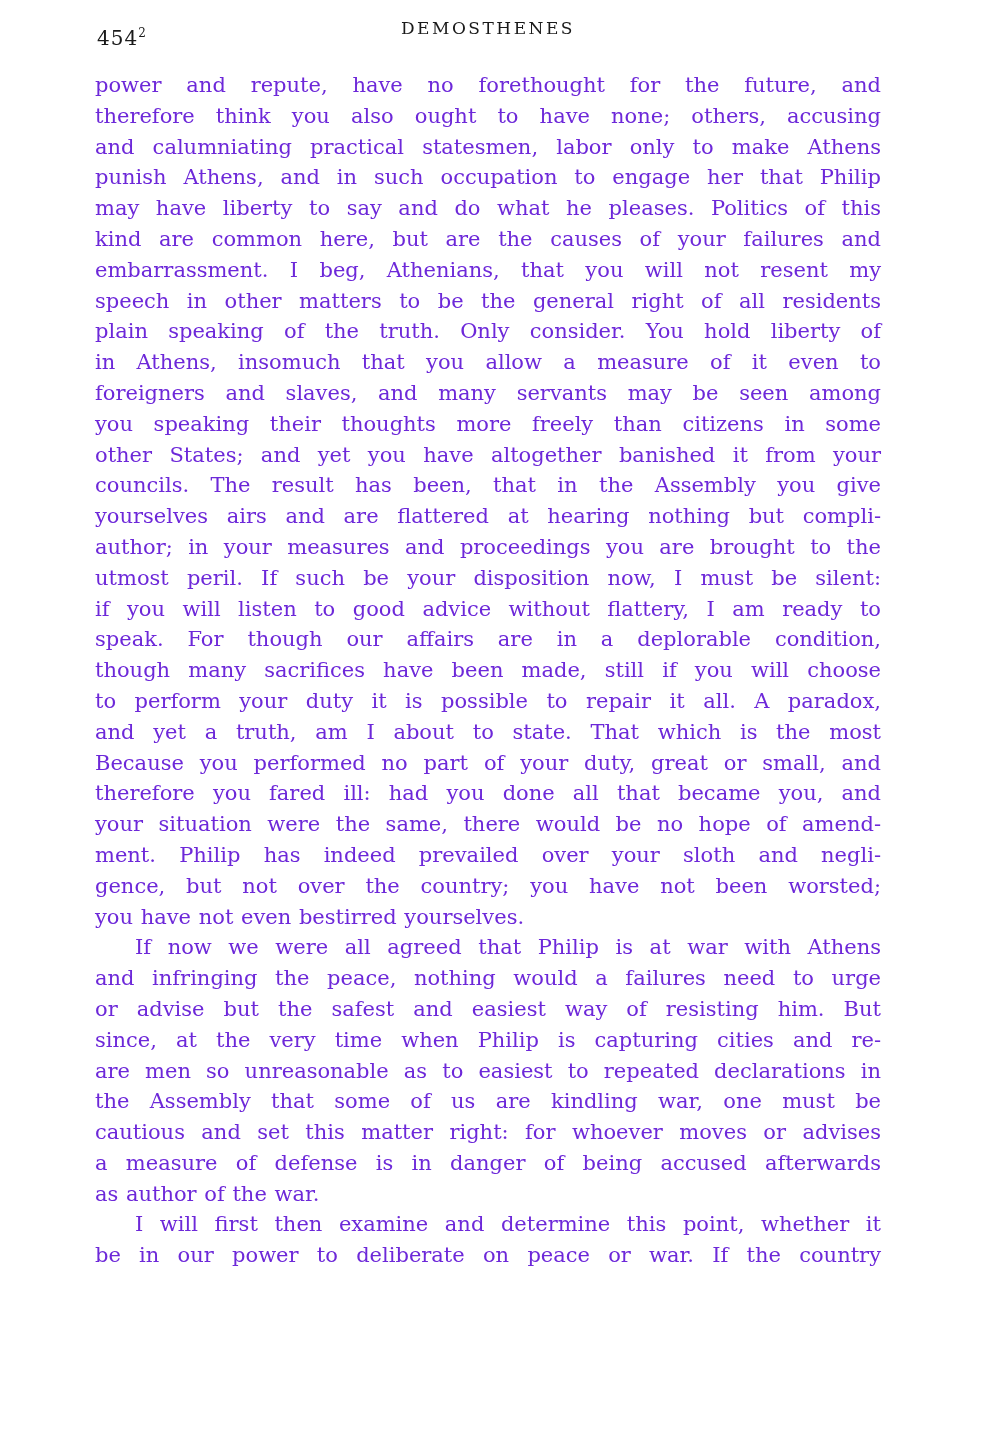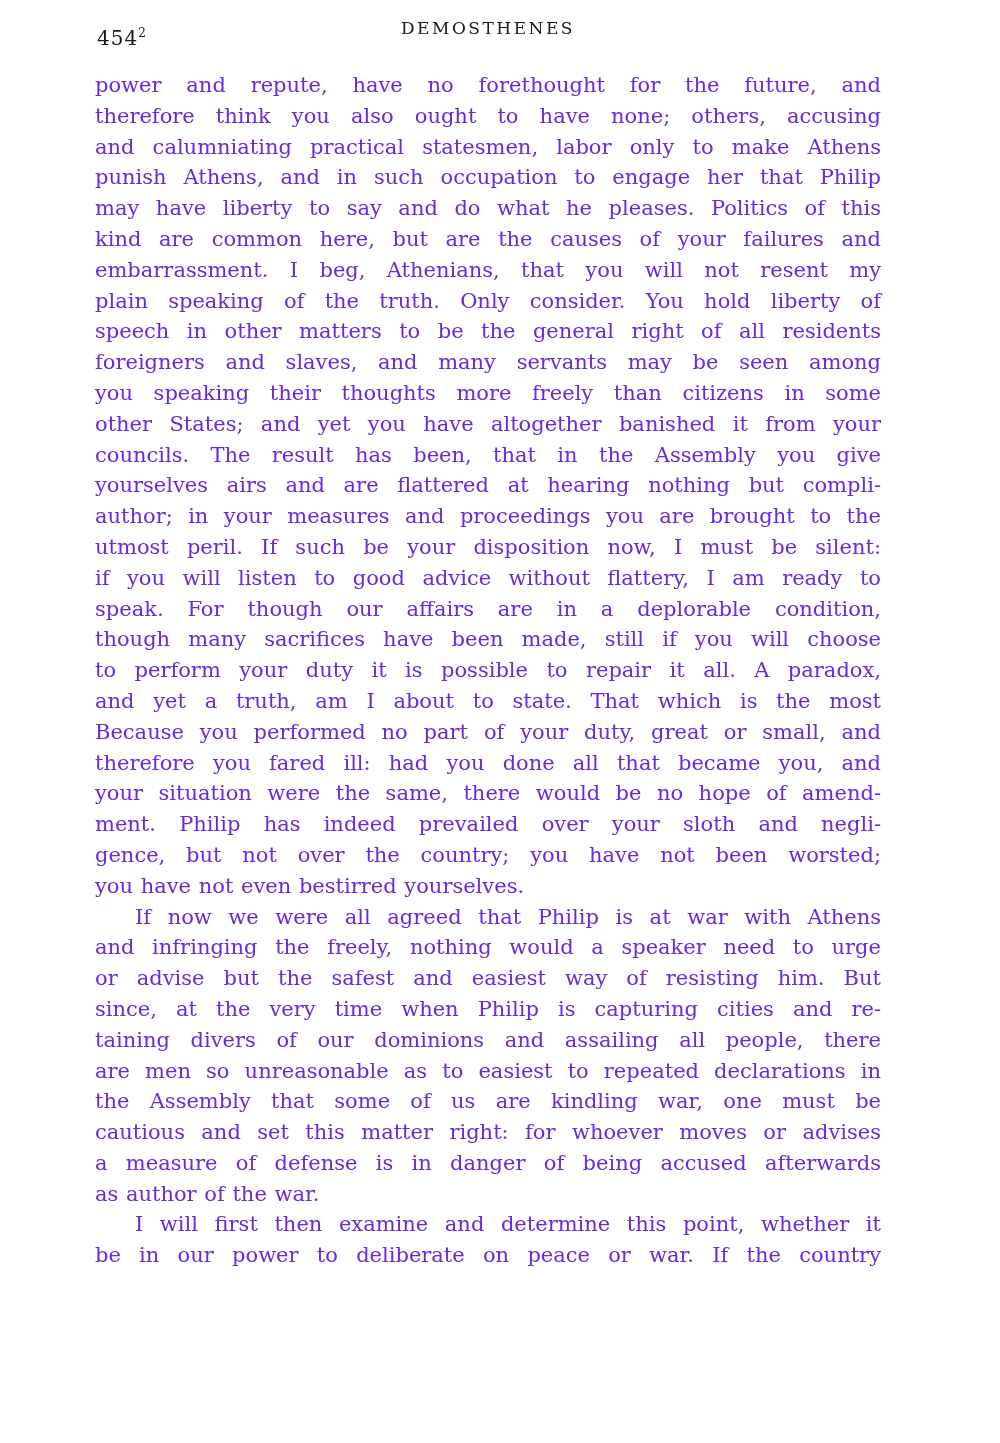--- a/index.html
+++ b/index.html
@@ -80,45 +80,45 @@
   </div>
 
   <div class="text-block">
       <div class="line">power and repute, have no forethought for the future, and</div>
       <div class="line">therefore think you also ought to have none; others, accusing</div>
       <div class="line">and calumniating practical statesmen, labor only to make Athens</div>
       <div class="line">punish Athens, and in such occupation to engage her that Philip</div>
       <div class="line">may have liberty to say and do what he pleases.  Politics of this</div>
       <div class="line">kind are common here, but are the causes of your failures and</div>
       <div class="line">embarrassment.  I beg, Athenians, that you will not resent my</div>
+      <div class="line">speech in other matters to be the general right of all residents</div>
       <div class="line">plain speaking of the truth.  Only consider.  You hold liberty of</div>
-      <div class="line">speech in other matters to be the general right of all residents</div>
+      <div class="line">in Athens, insomuch that you allow a measure of it even to</div>
       <div class="line">foreigners and slaves, and many servants may be seen among</div>
       <div class="line">you speaking their thoughts more freely than citizens in some</div>
       <div class="line">other States; and yet you have altogether banished it from your</div>
       <div class="line">councils.  The result has been, that in the Assembly you give</div>
       <div class="line">yourselves airs and are flattered at hearing nothing but compli-</div>
       <div class="line">author; in your measures and proceedings you are brought to the</div>
       <div class="line">utmost peril.  If such be your disposition now, I must be silent:</div>
       <div class="line">if you will listen to good advice without flattery, I am ready to</div>
       <div class="line">speak.  For though our affairs are in a deplorable condition,</div>
       <div class="line">though many sacrifices have been made, still if you will choose</div>
       <div class="line">to perform your duty it is possible to repair it all.  A paradox,</div>
       <div class="line">and yet a truth, am I about to state.  That which is the most</div>
       <div class="line">Because you performed no part of your duty, great or small, and</div>
       <div class="line">therefore you fared ill: had you done all that became you, and</div>
       <div class="line">your situation were the same, there would be no hope of amend-</div>
       <div class="line">ment.  Philip has indeed prevailed over your sloth and negli-</div>
       <div class="line">gence, but not over the country; you have not been worsted;</div>
       <div class="line end">you have not even bestirred yourselves.</div>
       <div class="line indent">If now we were all agreed that Philip is at war with Athens</div>
-      <div class="line">and infringing the freely, nothing would a speaker need to urge</div>
+      <div class="line">and infringing the peace, nothing would a failures need to urge</div>
       <div class="line">or advise but the safest and easiest way of resisting him.  But</div>
       <div class="line">since, at the very time when Philip is capturing cities and re-</div>
-      <div class="line">taining divers of our dominions and assailing all people, there</div>
       <div class="line">are men so unreasonable as to easiest to repeated declarations in</div>
       <div class="line">the Assembly that some of us are kindling war, one must be</div>
       <div class="line">cautious and set this matter right: for whoever moves or advises</div>
       <div class="line">a measure of defense is in danger of being accused afterwards</div>
       <div class="line end">as author of the war.</div>
       <div class="line indent">I will first then examine and determine this point, whether it</div>
       <div class="line">be in our power to deliberate on peace or war.  If the country</div>
     </div>
 </div>
 

